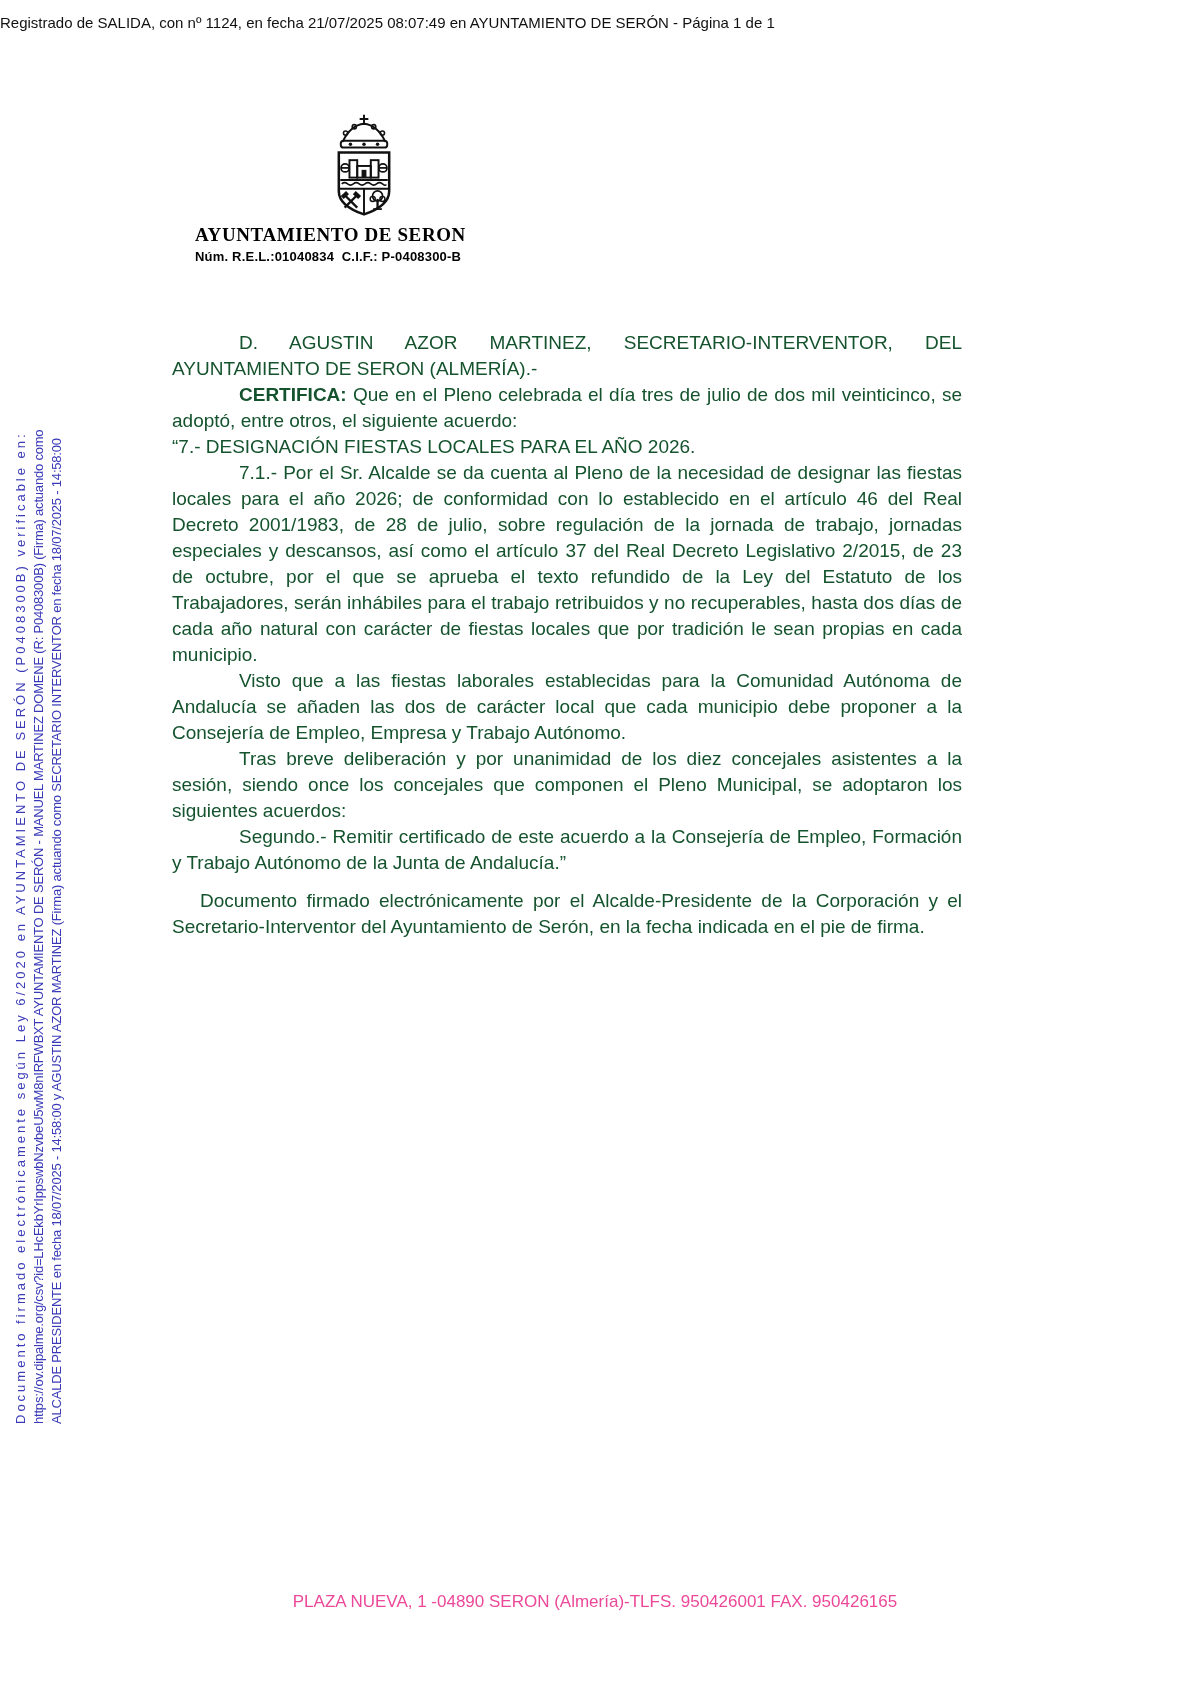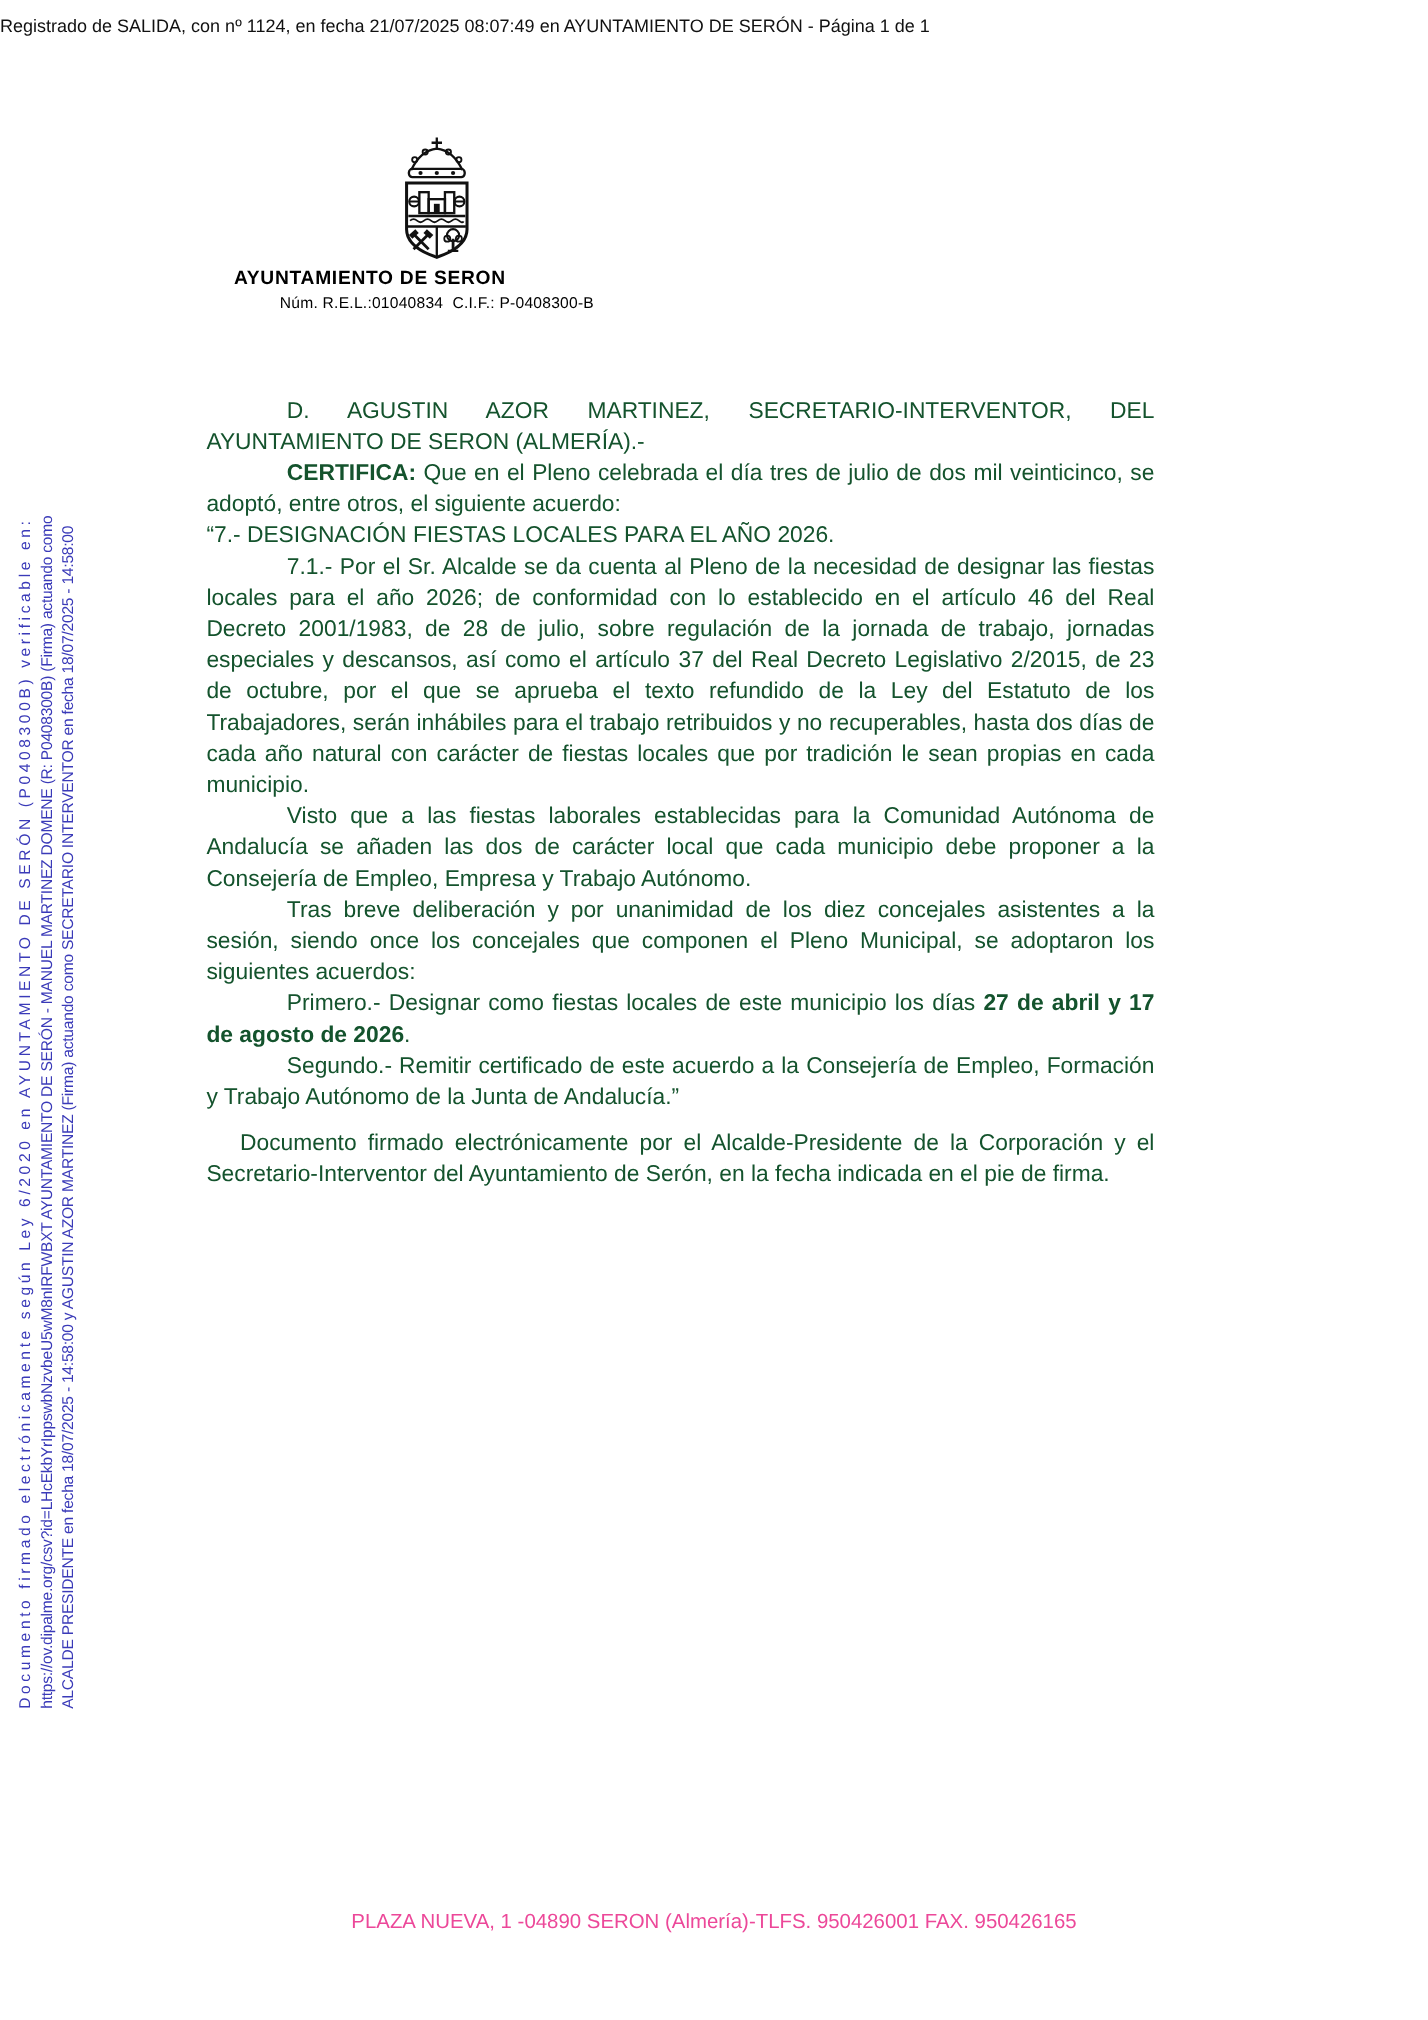--- a/index.html
+++ b/index.html
@@ -24,26 +24,26 @@
     font-size:13px;
     line-height:18px;
     white-space:nowrap;
   }
   .side-line1{letter-spacing:3px;}
   .side-line2,.side-line3{letter-spacing:-0.2px;}
   
   .letterhead{position:absolute;left:195px;top:112px;width:300px;}
   .crest{display:block;margin-left:138px;width:62px;height:106px;}
   .org-name{
-    font-family:Liberation Sans, sans-serif;font-weight:bold;
-    font-size:16px;letter-spacing:0.6px;margin-top:6px;color:#000;
+    font-family:Liberation Serif, serif;font-weight:bold;
+    font-size:19px;letter-spacing:0.6px;margin-top:6px;color:#000;
   }
   .org-reg{
-    font-weight:normal;font-size:13px;margin-top:3px;color:#000;
-    white-space:pre-wrap;letter-spacing:0.2px;text-align:right;
+    font-weight:bold;font-size:13px;margin-top:3px;color:#000;
+    white-space:pre-wrap;letter-spacing:0.2px;
   }
   
   .doc-body{
     position:absolute;left:172px;top:330px;width:790px;
     font-size:19px;line-height:26px;text-align:justify;color:#14532d;
   }
   .doc-body p{margin:0;text-indent:67px;}
   .doc-body p.no-indent{text-indent:0;}
   .doc-body p.sig-note{text-indent:28px;margin-top:12px;}
   .b{font-weight:bold;margin-top:40px;}
@@ -112,18 +112,17 @@
   <div class="org-reg">Núm. R.E.L.:01040834  C.I.F.: P-0408300-B</div>
 </div>
 
 <div class="doc-body">
   <p>D. AGUSTIN AZOR MARTINEZ, SECRETARIO-INTERVENTOR, DEL AYUNTAMIENTO DE SERON (ALMERÍA).-</p>
   <p><span class="b">CERTIFICA:</span><span> Que en el Pleno celebrada el día tres de julio de dos mil veinticinco, se adoptó, entre otros, el siguiente acuerdo:</span></p>
   <p class="no-indent">“7.- DESIGNACIÓN FIESTAS LOCALES PARA EL AÑO 2026.</p>
   <p>7.1.- Por el Sr. Alcalde se da cuenta al Pleno de la necesidad de designar las fiestas locales para el año 2026; de conformidad con lo establecido en el artículo 46 del Real Decreto 2001/1983, de 28 de julio, sobre regulación de la jornada de trabajo, jornadas especiales y descansos, así como el artículo 37 del Real Decreto Legislativo 2/2015, de 23 de octubre, por el que se aprueba el texto refundido de la Ley del Estatuto de los Trabajadores, serán inhábiles para el trabajo retribuidos y no recuperables, hasta dos días de cada año natural con carácter de fiestas locales que por tradición le sean propias en cada municipio.</p>
   <p>Visto que a las fiestas laborales establecidas para la Comunidad Autónoma de Andalucía se añaden las dos de carácter local que cada municipio debe proponer a la Consejería de Empleo, Empresa y Trabajo Autónomo.</p>
   <p>Tras breve deliberación y por unanimidad de los diez concejales asistentes a la sesión, siendo once los concejales que componen el Pleno Municipal, se adoptaron los siguientes acuerdos:</p>
-  <p><span>Primero.- Designar como fiestas locales de este municipio los días </span><span class="b">27 de abril y 17 de agosto de 2026</span><span>.</span></p>
   <p>Segundo.- Remitir certificado de este acuerdo a la Consejería de Empleo, Formación y Trabajo Autónomo de la Junta de Andalucía.”</p>
   <p class="sig-note">Documento firmado electrónicamente por el Alcalde-Presidente de la Corporación y el Secretario-Interventor del Ayuntamiento de Serón, en la fecha indicada en el pie de firma.</p>
 </div>
 
 <div class="page-footer">PLAZA NUEVA, 1 -04890 SERON (Almería)-TLFS. 950426001 FAX. 950426165</div>
 
 </body></html>

